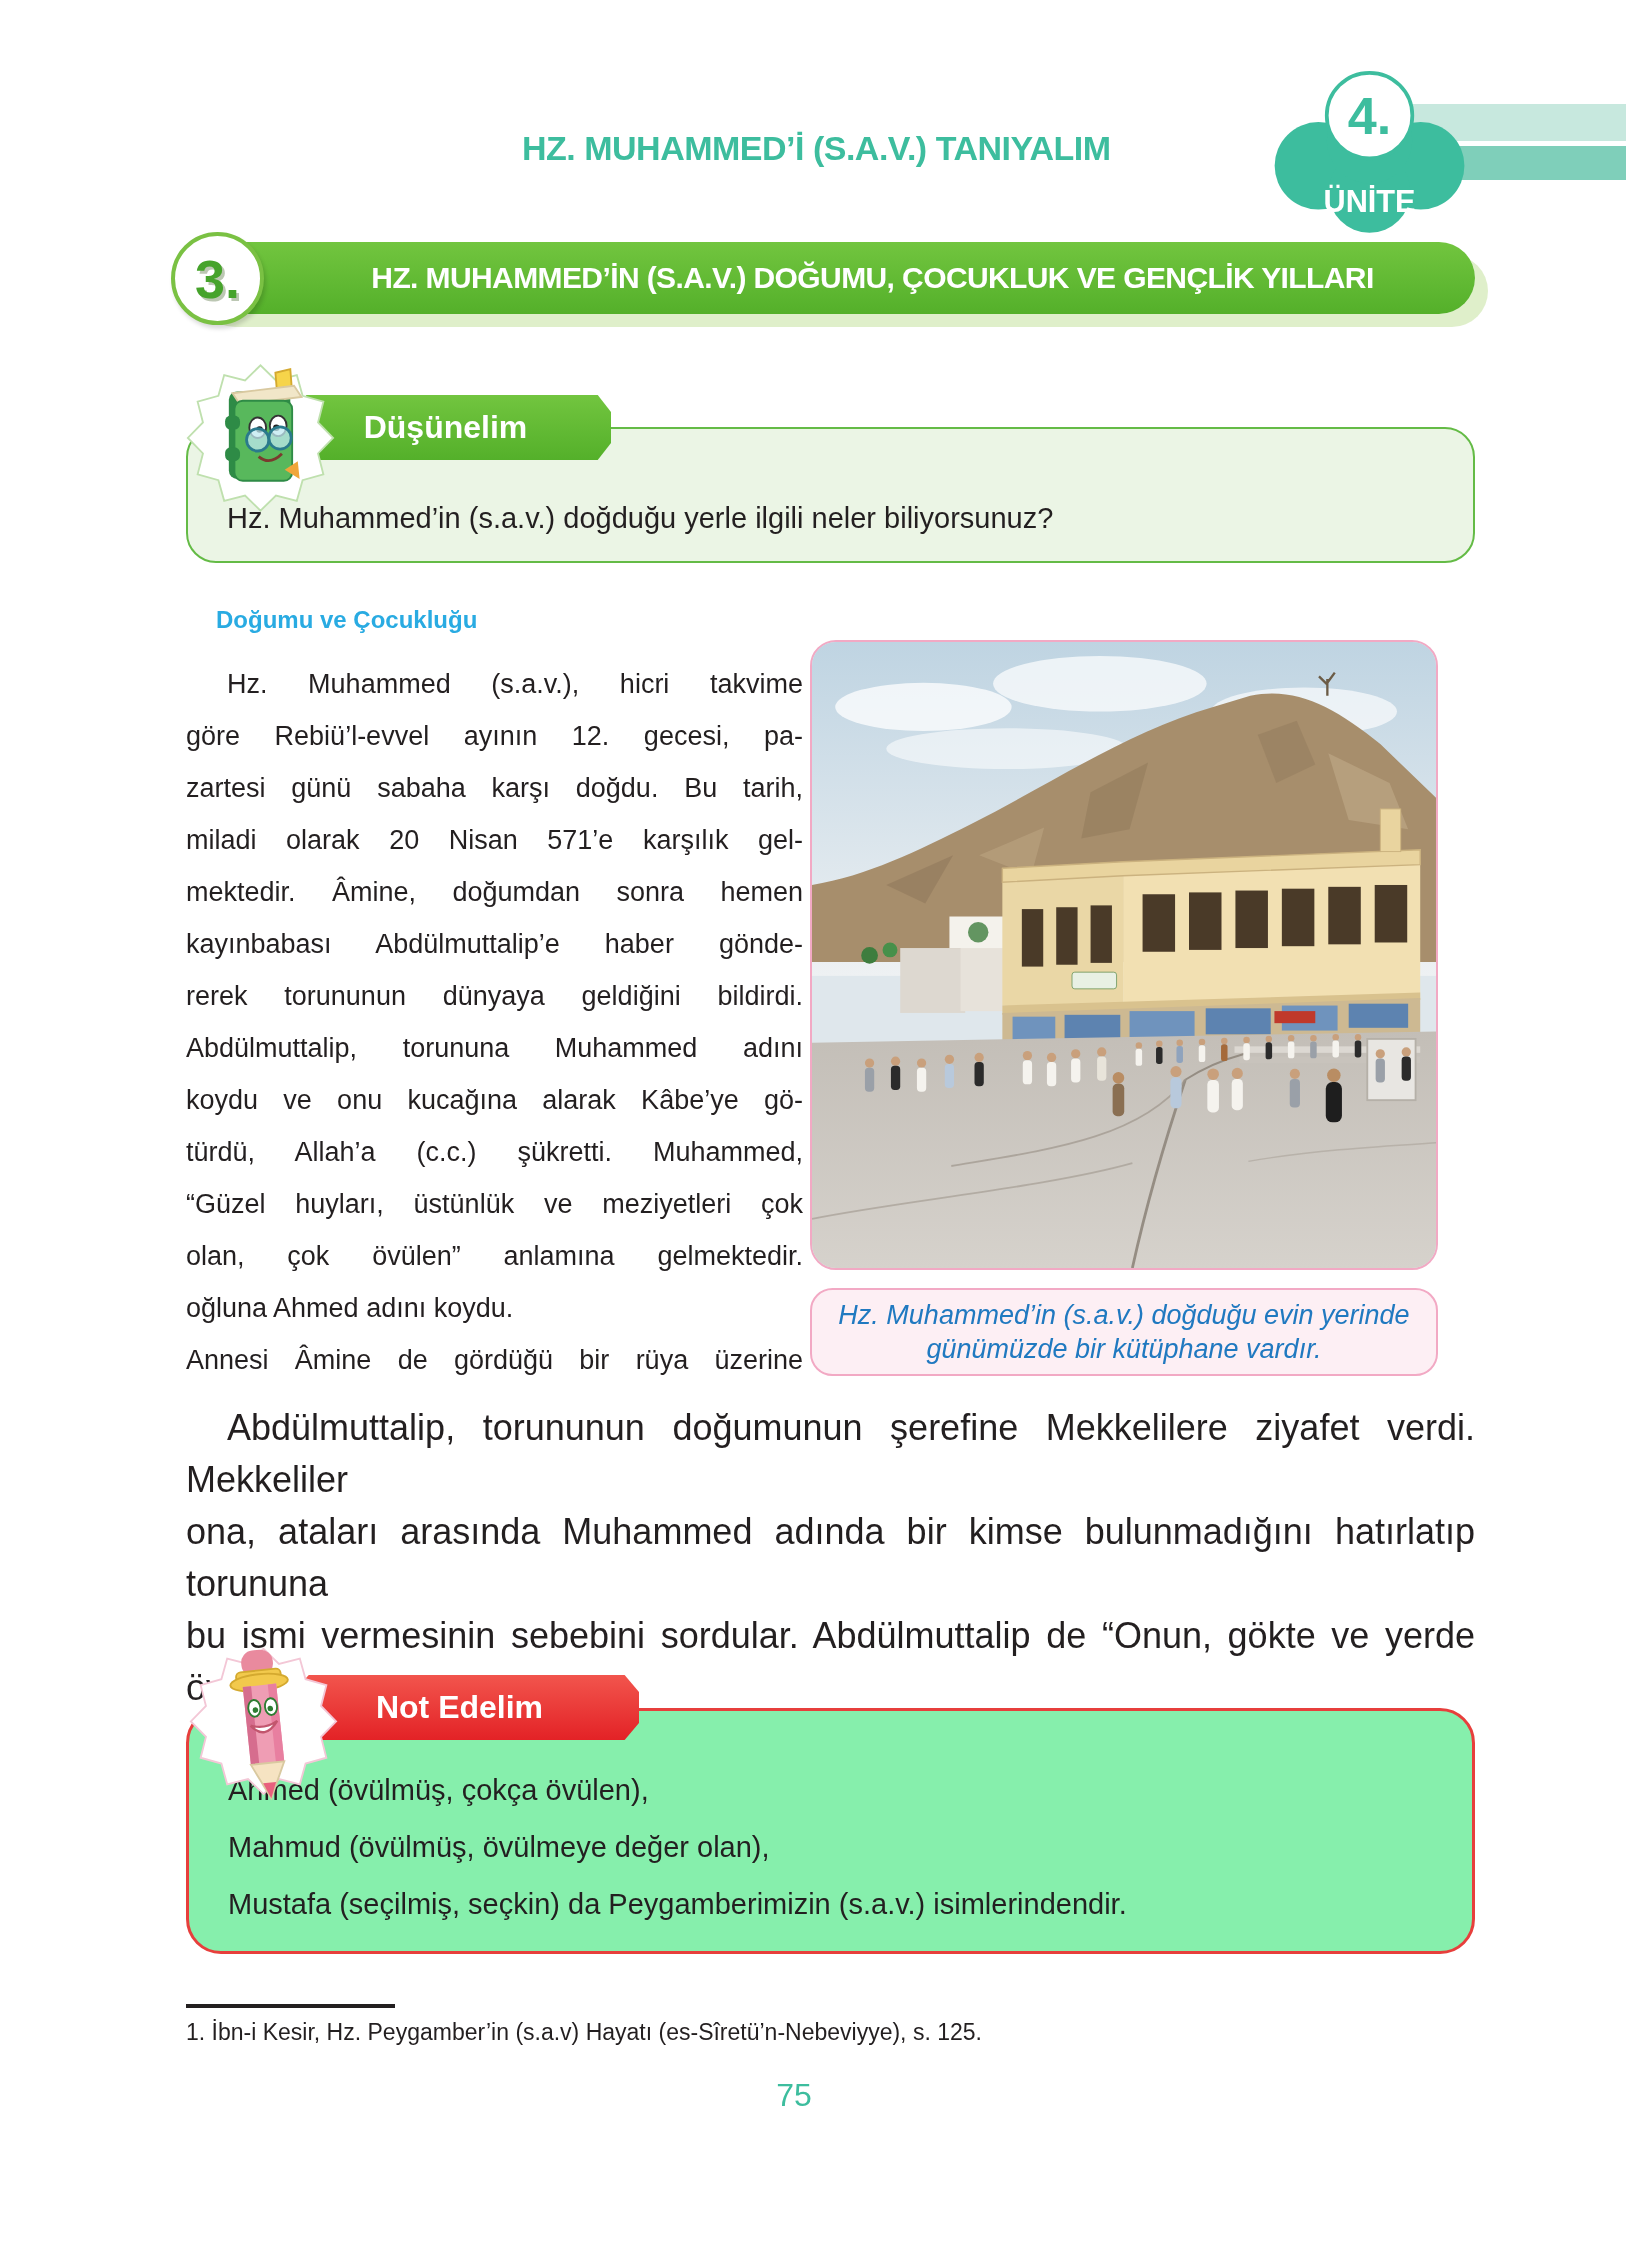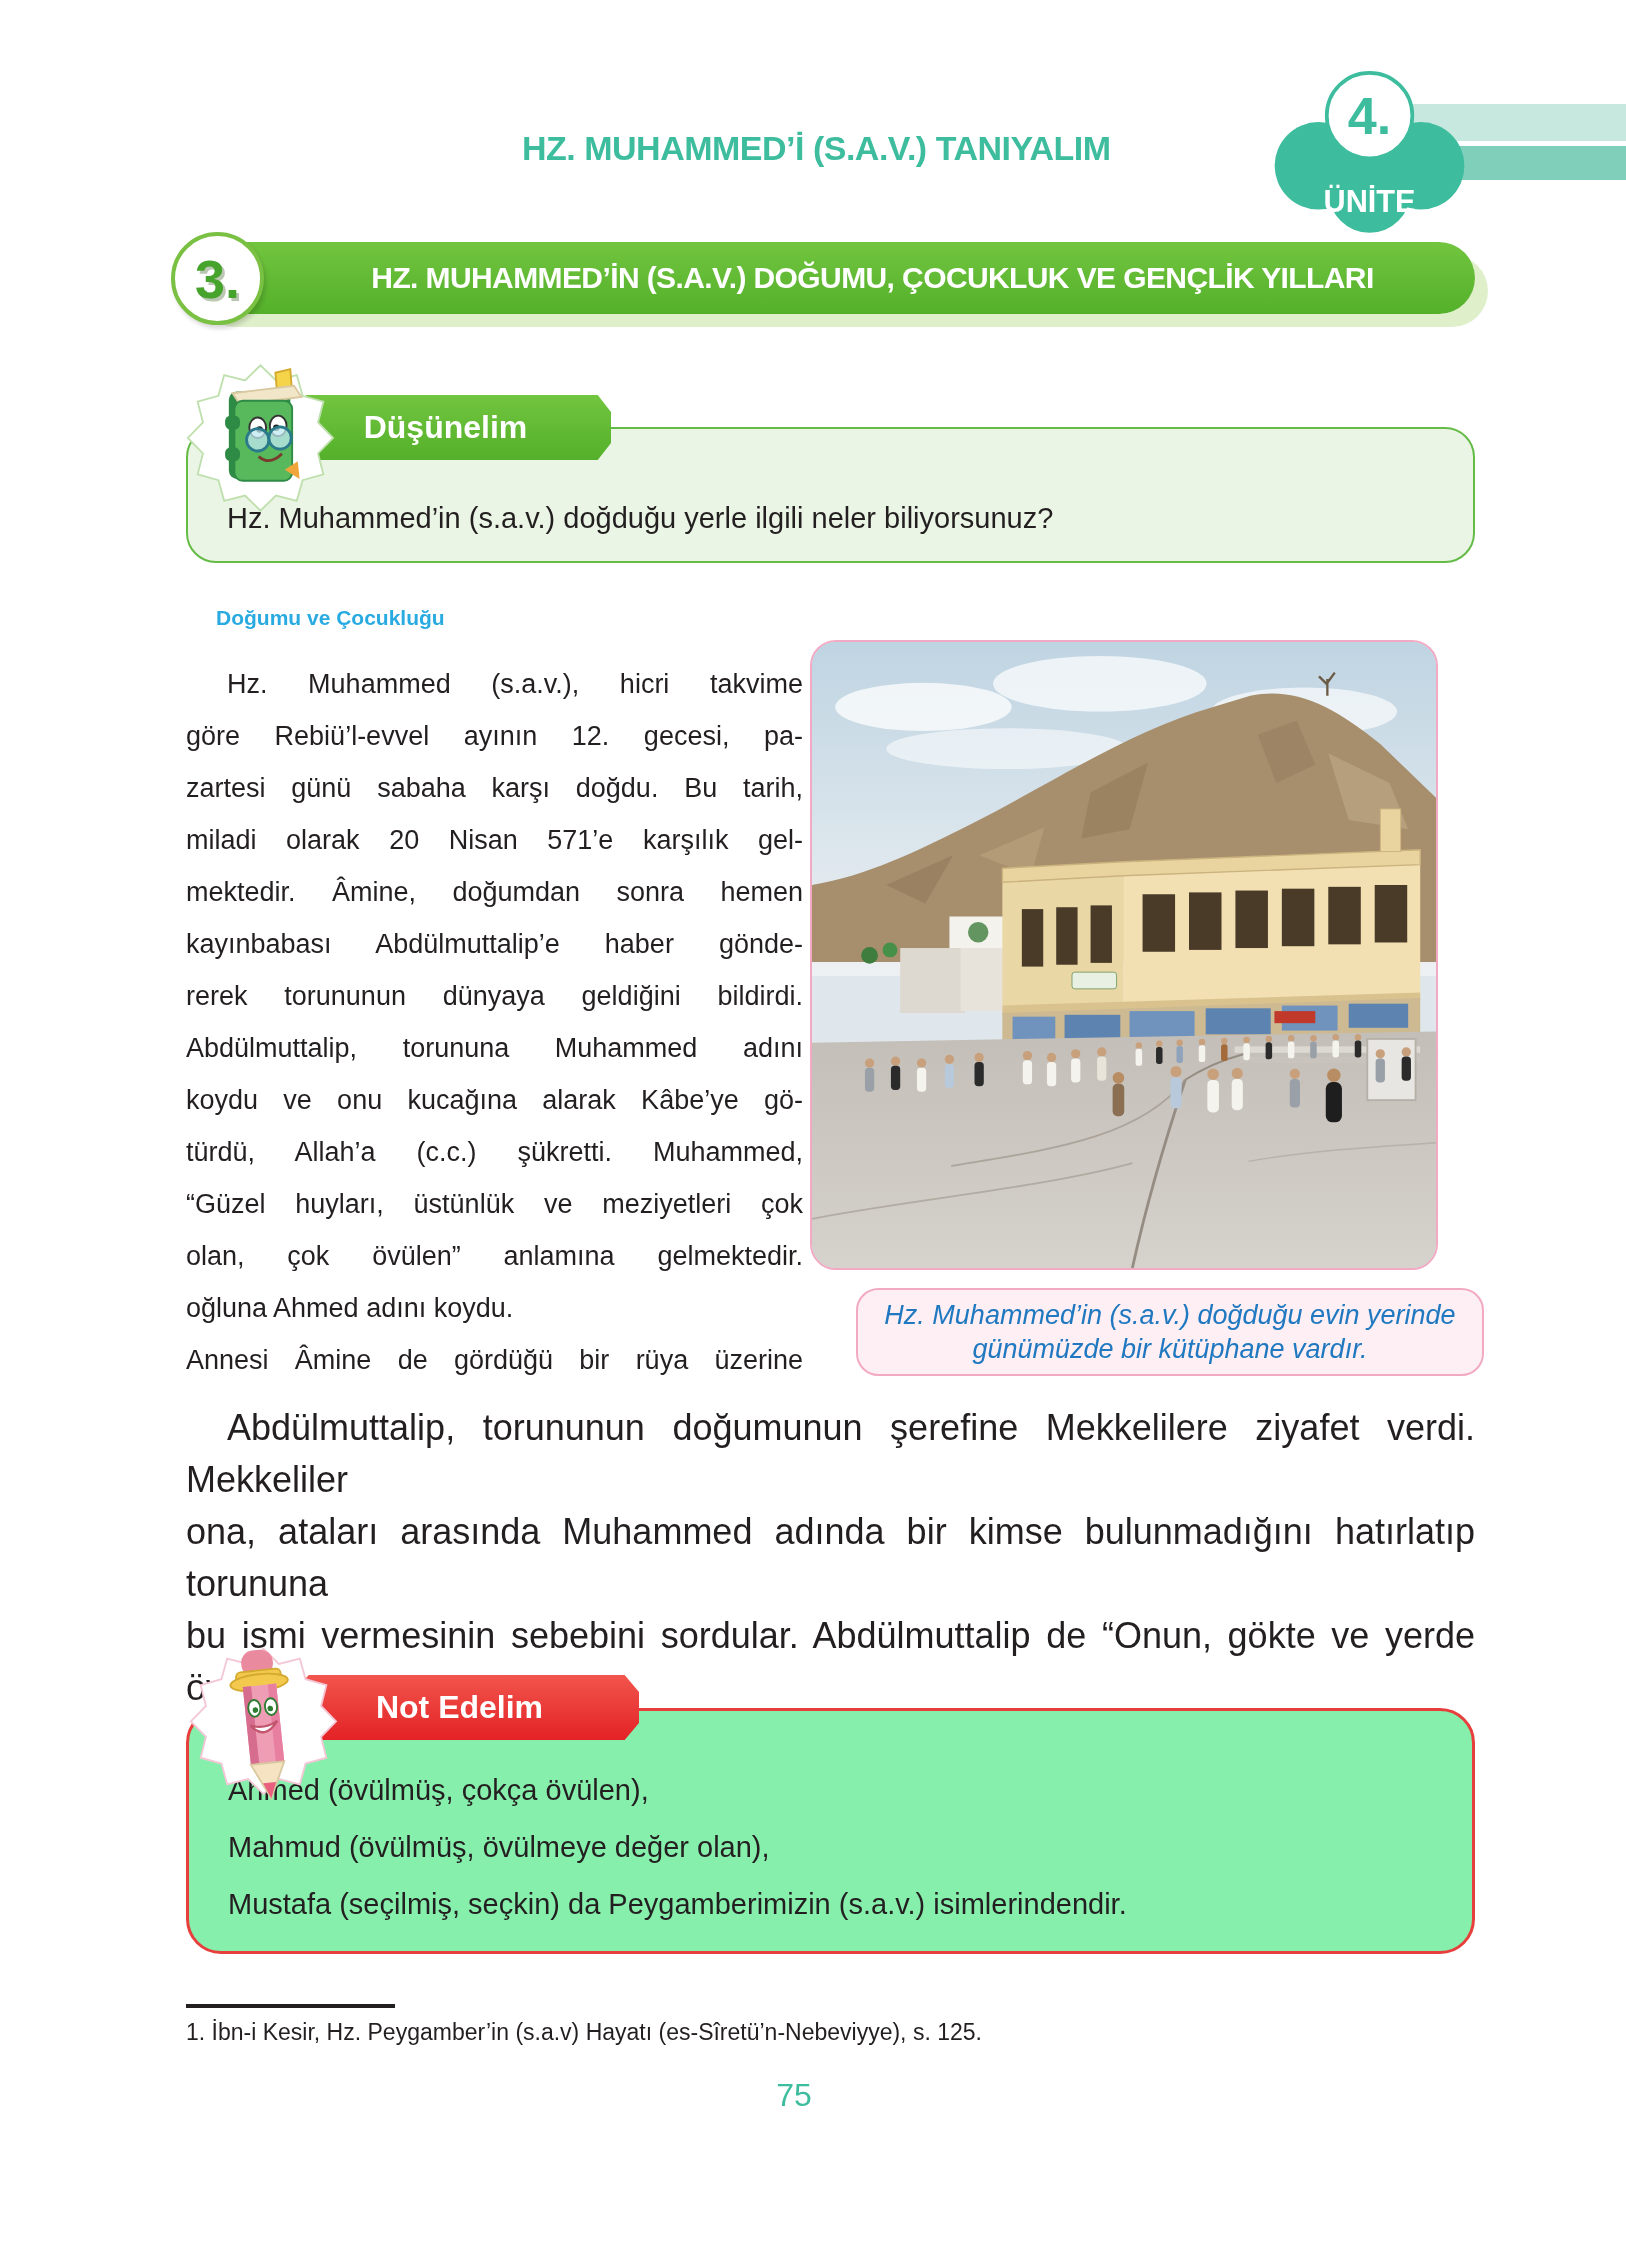--- a/index.html
+++ b/index.html
@@ -36,35 +36,35 @@
   .tab-green{top:395px;left:280px;width:331px;background:linear-gradient(#72c53f,#54b02a);}
   .tab-red{top:1675px;left:280px;width:359px;background:linear-gradient(#f2554d,#e32226);}
   .mascot{position:absolute;z-index:5;}
   .mascot-book{top:356px;left:186px;width:149px;height:163px;}
   .mascot-pencil{top:1631px;left:189px;width:149px;height:179px;}
 
   .notedelim-box{top:1708px;left:186px;width:1289px;height:246px;background:#86efac;border:3.7px solid #e73f3c;border-radius:35px;}
   .note-lines{position:absolute;top:51px;left:39px;right:28px;font-size:29px;line-height:57px;color:#231f20;}
 
   
-  .heading{position:absolute;top:606px;left:216px;font-size:21px;font-weight:bold;color:#29abe2;}
+  .heading{position:absolute;top:606px;left:216px;font-size:24px;font-weight:bold;color:#29abe2;}
   .col{position:absolute;top:658px;left:186px;width:617px;font-size:27px;line-height:52px;color:#231f20;}
   .para{position:absolute;top:1402px;left:186px;width:1289px;font-size:36px;line-height:52px;color:#231f20;}
   .bline{width:100%;}
   .just{text-align:justify;text-align-last:justify;}
   .ind{text-indent:41px;}
 
   
   .photo{position:absolute;top:640px;left:810px;width:628px;height:630px;border:2.8px solid #f2a9c4;
          border-radius:26px;overflow:hidden;box-sizing:border-box;background:#dfe7ec;}
   .photo svg{display:block;width:100%;height:100%;}
   .caption{position:absolute;top:1288px;left:810px;width:628px;height:88px;box-sizing:border-box;
            background:#fdeff4;border:2.8px solid #f2a9c4;border-radius:22.4px;
            display:flex;align-items:center;justify-content:center;text-align:center;
-           font-size:27px;font-style:italic;color:#2079c0;line-height:34px;padding:5.6px 24px;margin-left:46px;}
+           font-size:27px;font-style:italic;color:#2079c0;line-height:34px;padding:5.6px 24px;}
 
   
   .fn-rule{position:absolute;top:2004px;left:186px;width:209px;height:3.7px;background:#231f20;}
   .footnote{position:absolute;top:2019px;left:186px;font-size:23px;color:#231f20;}
   .pagenum{position:absolute;top:2077px;left:738px;width:112px;text-align:center;
            font-size:32px;color:#3dbd9e;}
 </style>
 </head>
 <body>
 

